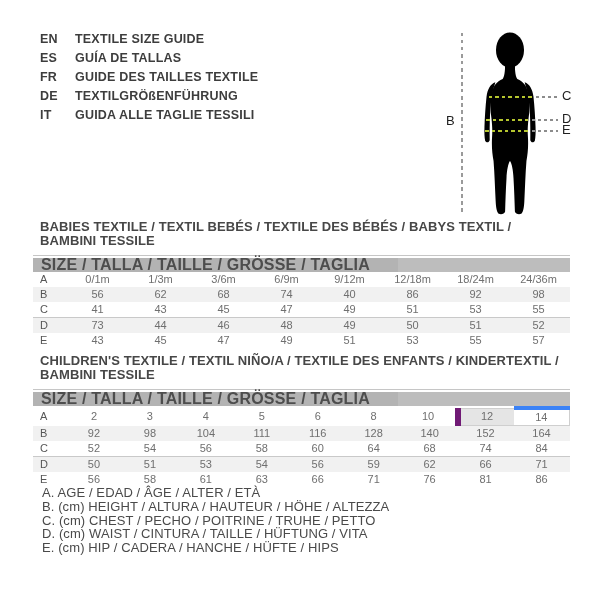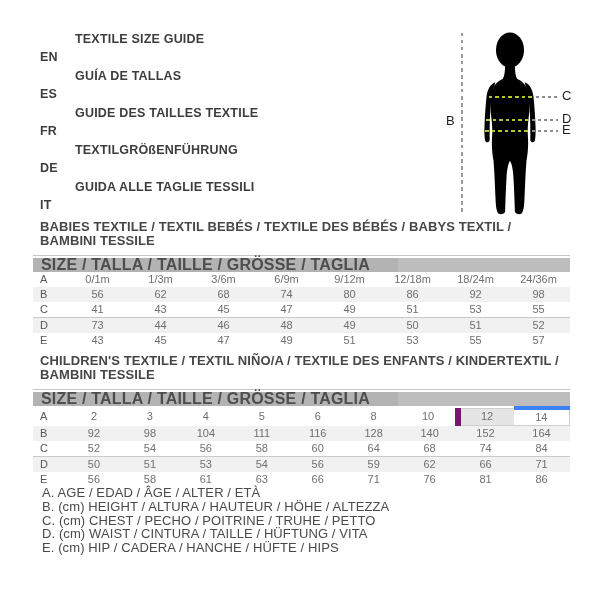--- a/index.html
+++ b/index.html
@@ -5,21 +5,21 @@
   html,body{margin:0;padding:0;}
   body{
     width:600px;height:600px;position:relative;background:#ffffff;
     font-family:"Liberation Sans","DejaVu Sans",sans-serif;
     -webkit-font-smoothing:antialiased;overflow:hidden;
   }
   
   .lang-list{position:absolute;left:40px;top:30px;}
   .lang-row{display:flex;font-size:12.5px;font-weight:700;color:#3d3d3d;
     line-height:19px;letter-spacing:.2px;}
-  .lang-code{width:35px;flex:0 0 35px;margin-top:18px;}
+  .lang-code{width:35px;flex:0 0 35px;}
   
   .figure-area{position:absolute;left:440px;top:15px;width:160px;height:215px;}
   .silhouette{position:absolute;left:35px;top:15px;width:70px;height:190px;}
   .bline{position:absolute;left:21px;top:18px;width:2px;height:180px;
     background:repeating-linear-gradient(180deg,#9a9a9a 0 3.5px,transparent 3.5px 7px);}
   .fig-label{position:absolute;font-size:13px;color:#1f1f1f;line-height:14px;}
   .dash-measure{position:absolute;height:2px;
     background:repeating-linear-gradient(90deg,var(--mcol) 0 3.5px,transparent 3.5px 6.5px);}
   .dash-guide{position:absolute;height:2px;
     background:repeating-linear-gradient(90deg,#8c8c8c 0 3px,transparent 3px 6px);}
@@ -149,21 +149,21 @@
             <td>12/18m</td>
             <td>18/24m</td>
             <td>24/36m</td>
           </tr>
           <tr>
             <td class="rlabel">B</td>
             <td>56</td>
             <td>62</td>
             <td>68</td>
             <td>74</td>
-            <td>80</td>
+            <td>40</td>
             <td>86</td>
             <td>92</td>
             <td>98</td>
           </tr>
           <tr>
             <td class="rlabel">C</td>
             <td>41</td>
             <td>43</td>
             <td>45</td>
             <td>47</td>

